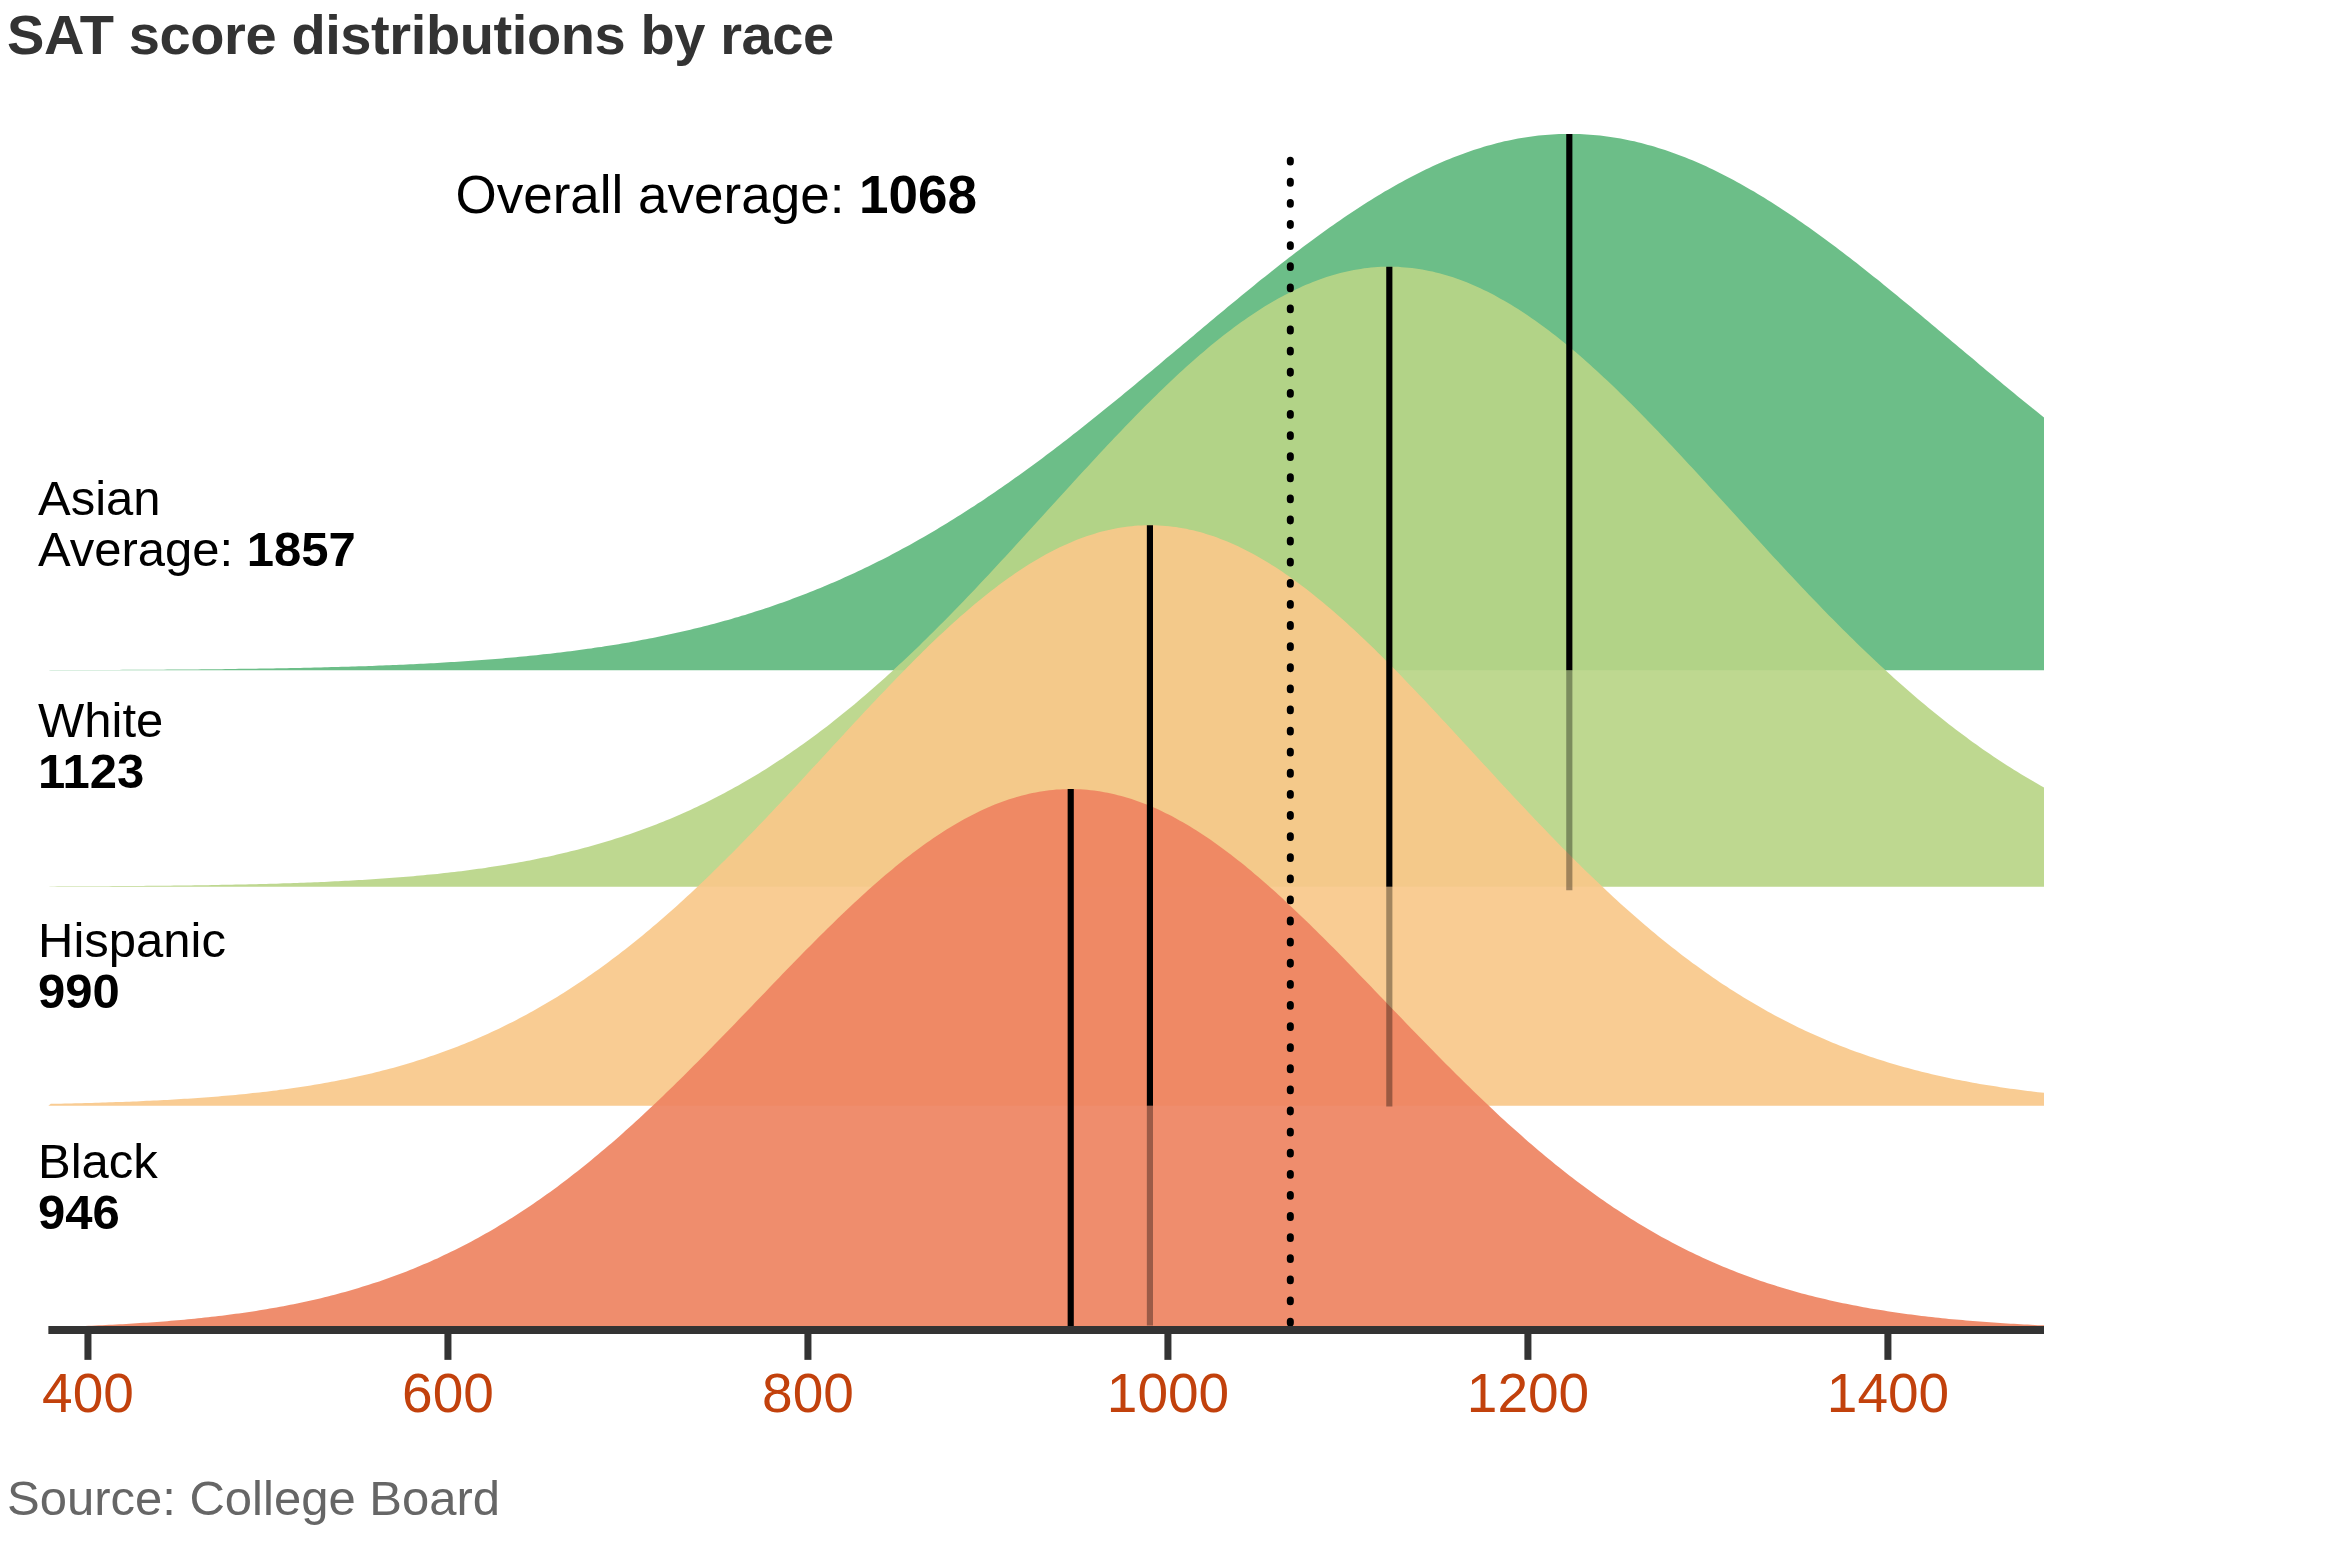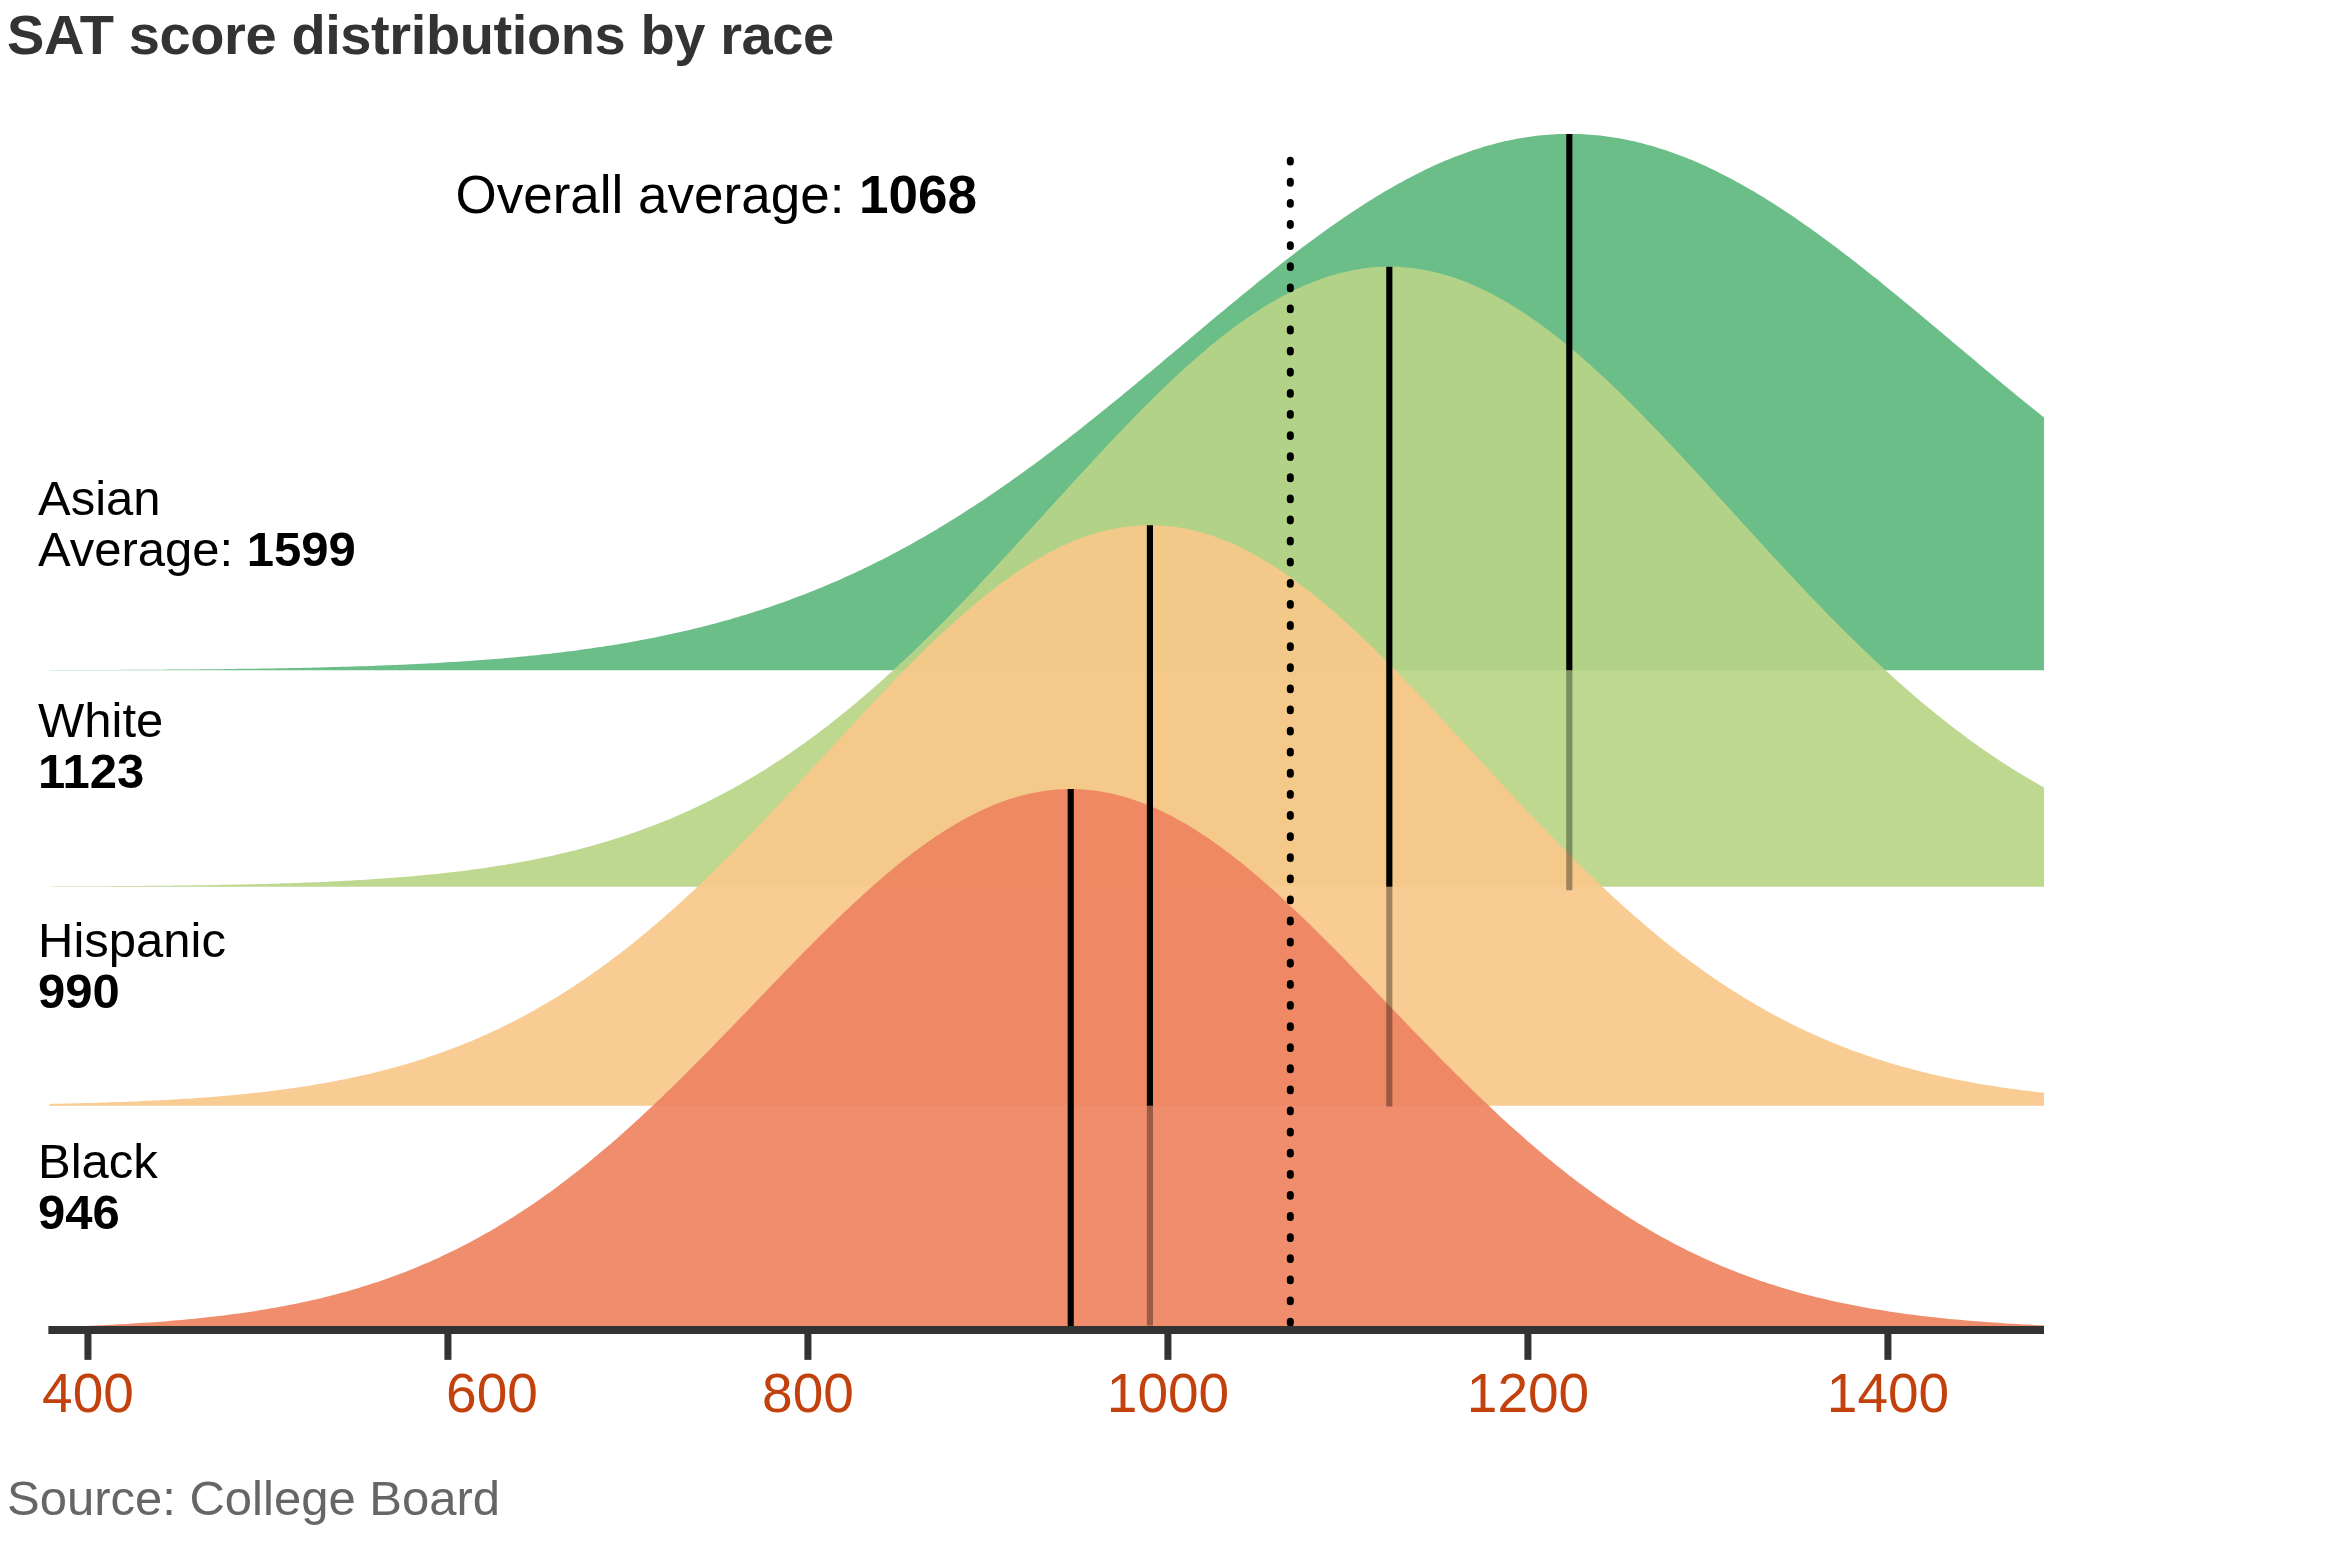--- a/index.html
+++ b/index.html
@@ -108,41 +108,41 @@
       <line x1="1328" x2="1328" y1="1512" y2="1546" stroke="#333333" stroke-width="8"></line>
       <line x1="1737.3333333333333" x2="1737.3333333333333" y1="1512" y2="1546" stroke="#333333" stroke-width="8"></line>
       <line x1="2146.666666666667" x2="2146.666666666667" y1="1512" y2="1546" stroke="#333333" stroke-width="8"></line>
       <line x1="2556" x2="2556" y1="1512" y2="1546" stroke="#333333" stroke-width="8"></line>
     </svg>
 
   <div class="annot-overall"><span>Overall average: </span><b>1068</b></div>
 
   <div class="row-label" id="label-asian">
     <span class="nm">Asian</span>
-    <span class="val"><span class="pfx">Average: </span><span>1599</span></span>
+    <span class="val"><span class="pfx">Average: </span><span>1857</span></span>
   </div>
 
   <div class="row-label" id="label-white">
     <span class="nm">White</span>
     <span class="val">1123</span>
   </div>
 
   <div class="row-label" id="label-hispanic">
     <span class="nm">Hispanic</span>
     <span class="val">990</span>
   </div>
 
   <div class="row-label" id="label-black">
     <span class="nm">Black</span>
     <span class="val">946</span>
   </div>
 
   <div id="tick-labels">
       <div class="tick-label" style="left: 88px;">400</div>
-      <div class="tick-label" style="left: 448px; margin-left: 44px;">600</div>
+      <div class="tick-label" style="left: 448px;">600</div>
       <div class="tick-label" style="left: 808px;">800</div>
       <div class="tick-label" style="left: 1168px;">1000</div>
       <div class="tick-label" style="left: 1528px;">1200</div>
       <div class="tick-label" style="left: 1888px;">1400</div>
       <div class="tick-label" style="left: 2248px;">1600</div>
     </div>
 
   <div id="source-note">Source: College Board</div>
 
 </div>

